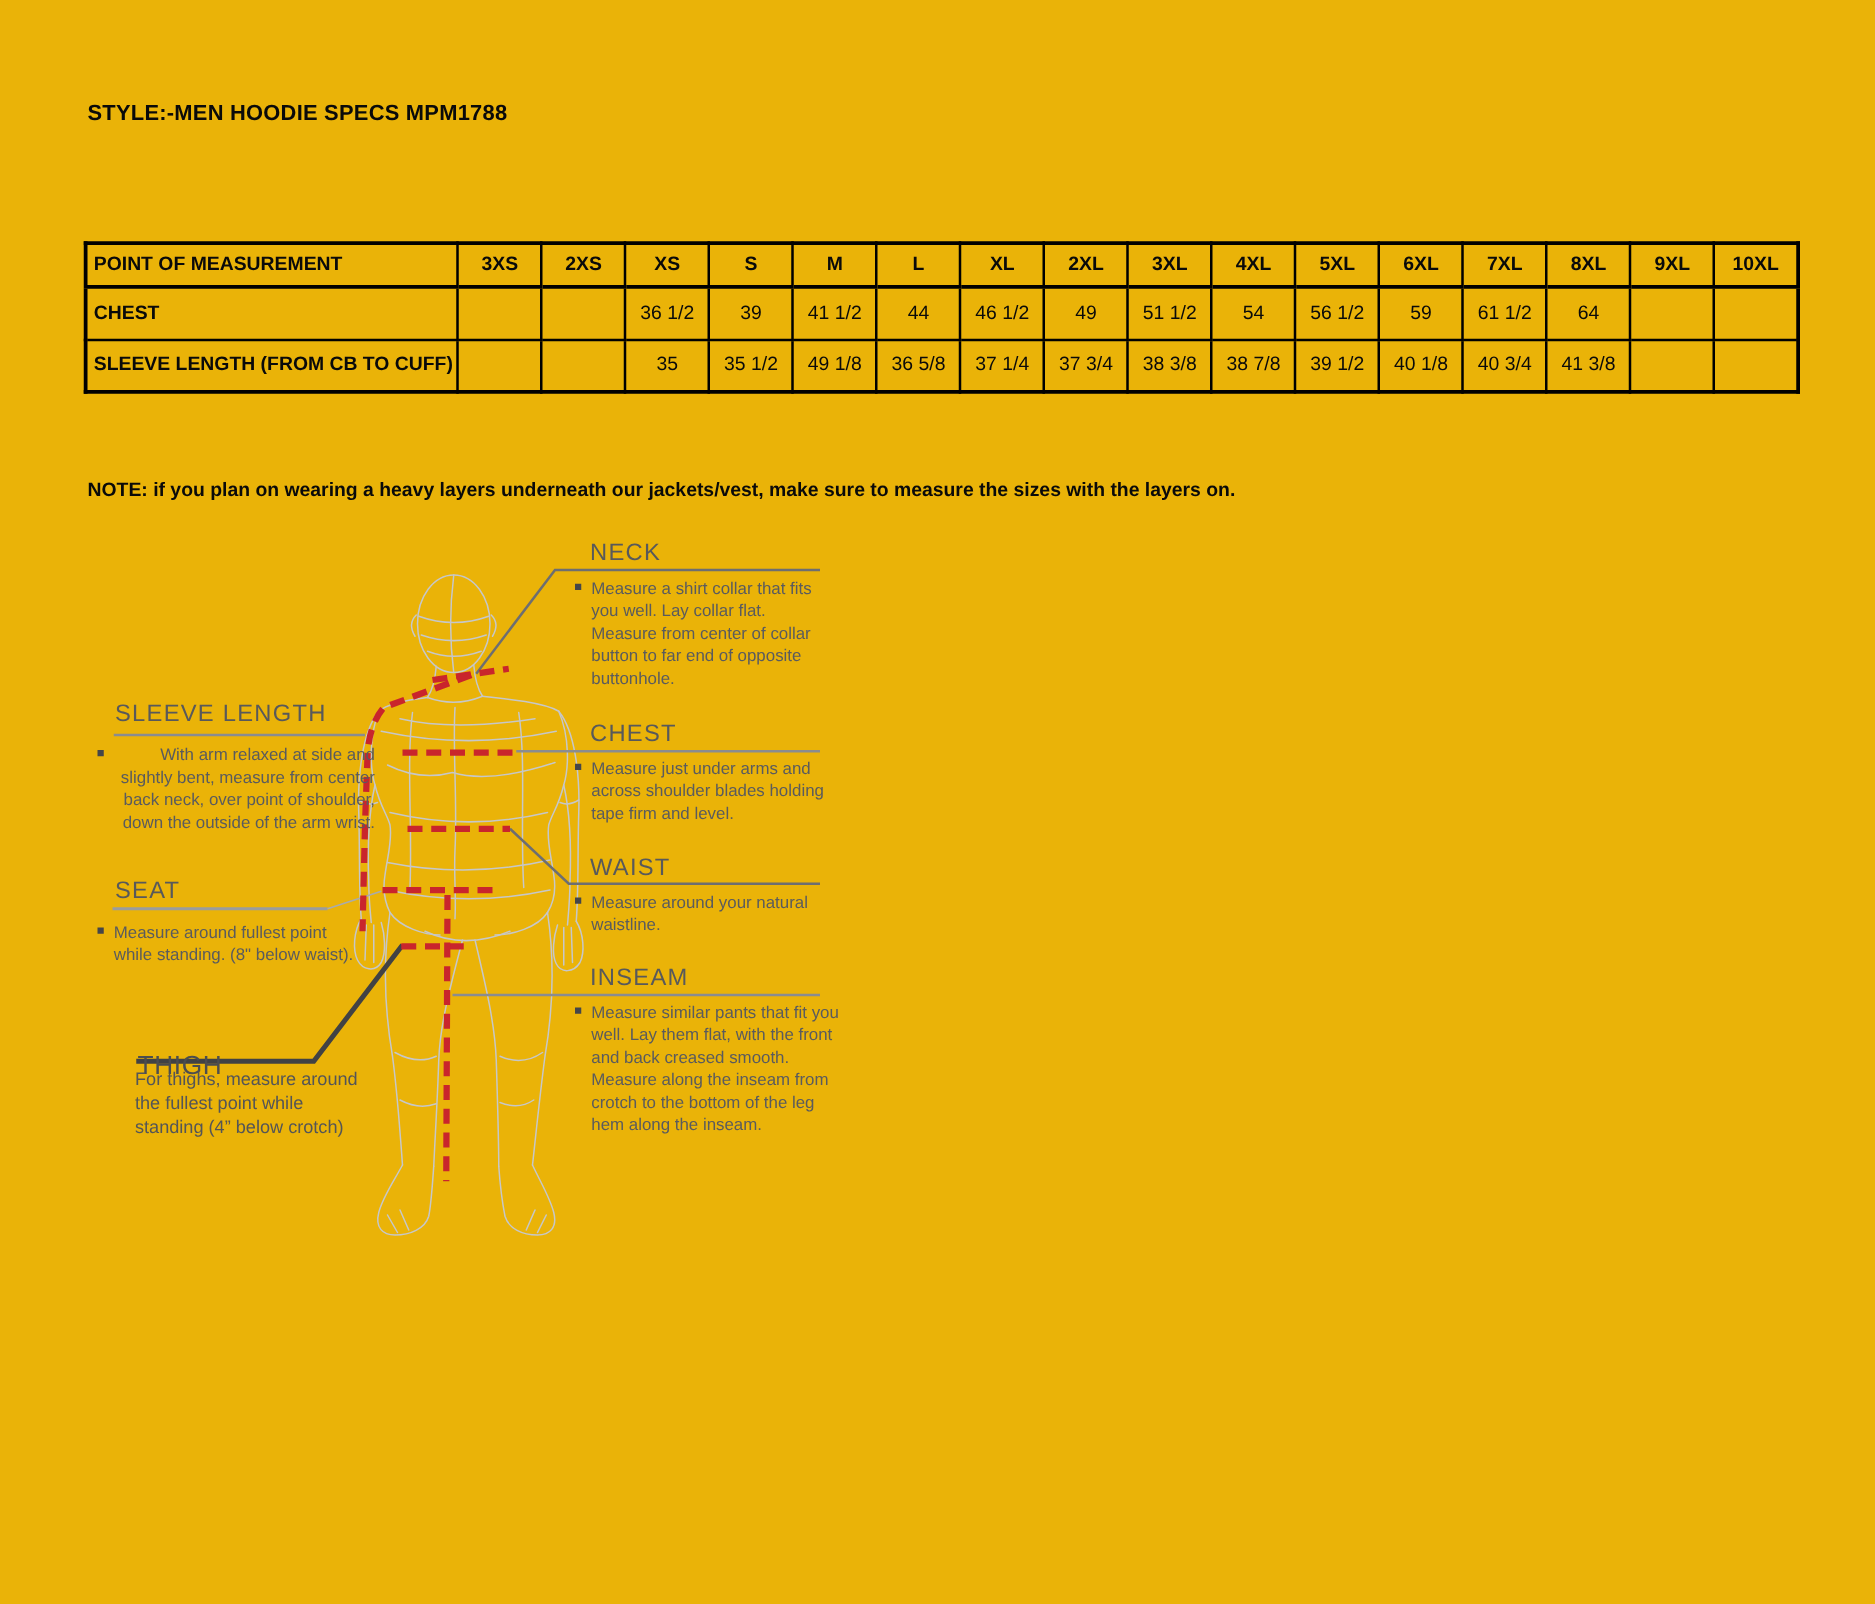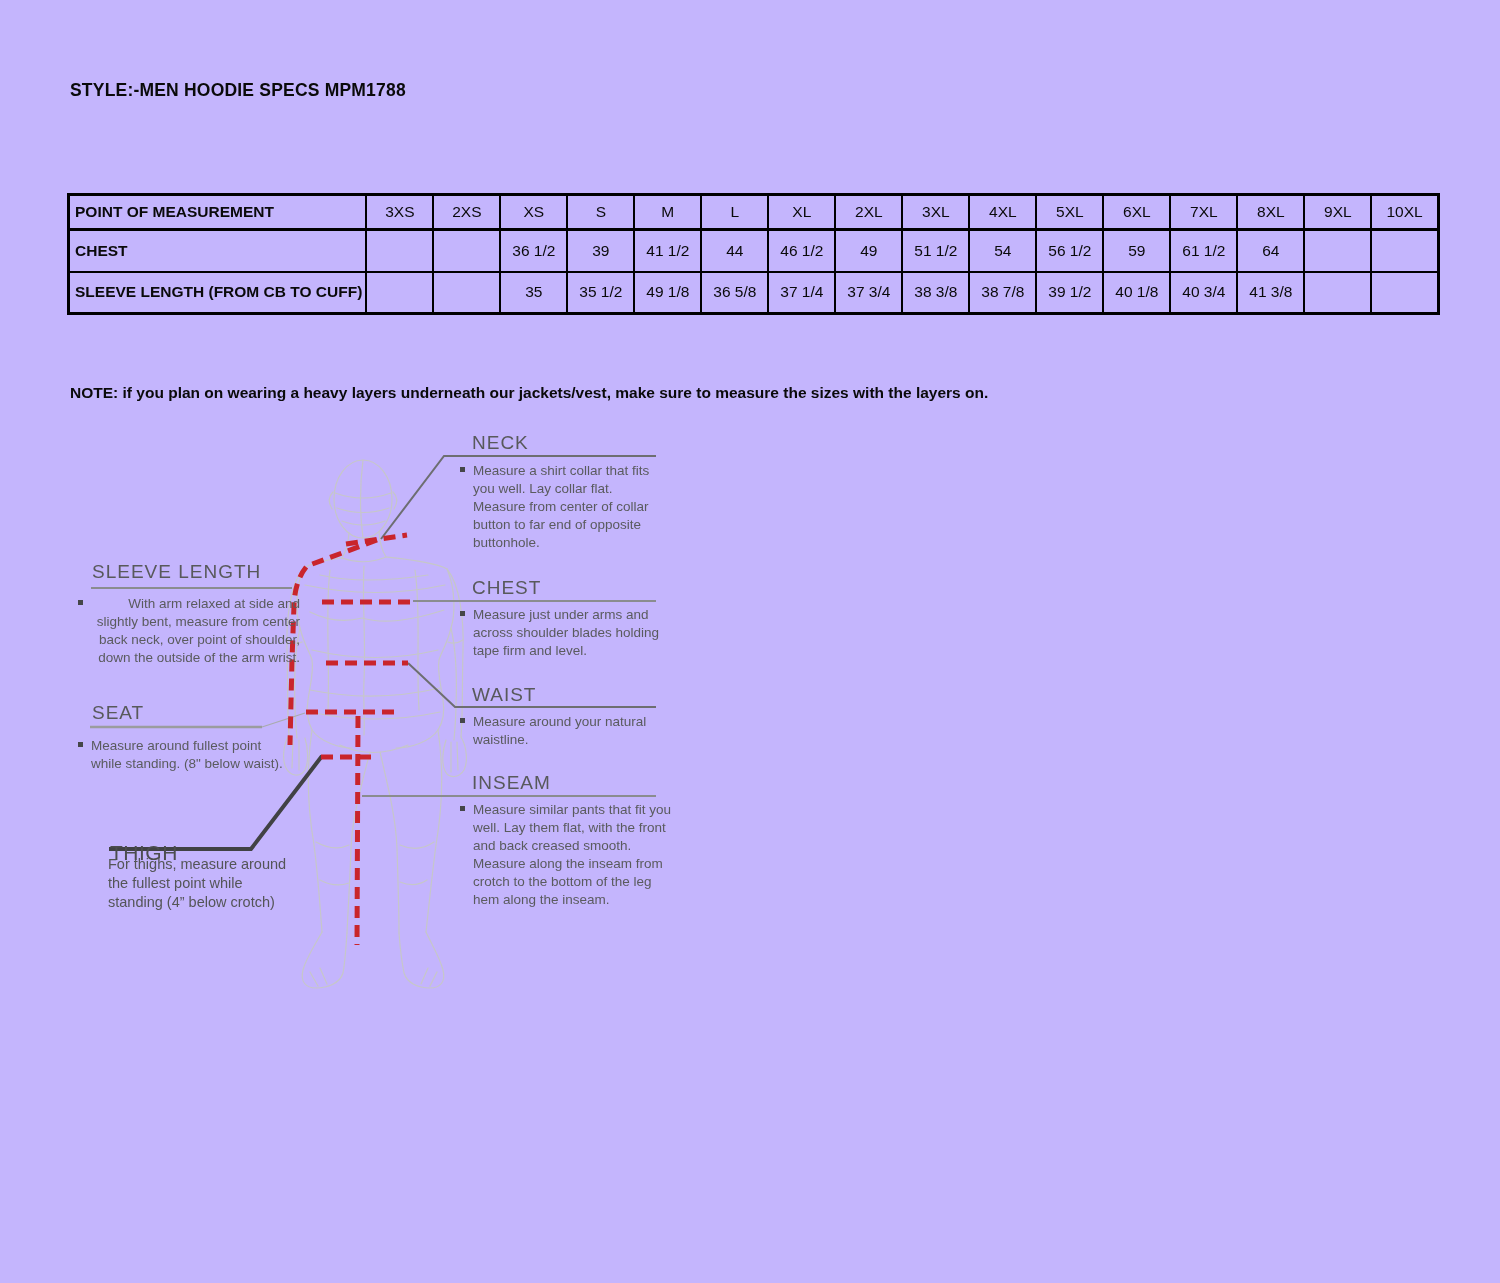--- a/index.html
+++ b/index.html
@@ -1,25 +1,25 @@
 <!DOCTYPE html>
 <html><head>
 <meta charset="utf-8">
 <style>
   * { margin:0; padding:0; box-sizing:border-box; }
   html,body { background:#ffffff; }
   body { width:1500px; height:1283px; font-family:"Liberation Sans", sans-serif; }
-  .page { position:relative; width:1500px; height:1283px; background:#c4b5fd; overflow:hidden; }
+  .page { position:relative; width:1500px; height:1283px; background:#eab308; overflow:hidden; }
 
   .doc-title { position:absolute; left:70px; top:80px; font-size:17.5px; font-weight:bold; color:#0a0a0a; letter-spacing:.2px; }
   .note-line { position:absolute; left:70px; top:384px; font-size:15.5px; font-weight:bold; color:#0a0a0a; }
 
   table.size-table { position:absolute; left:67px; top:193px; border-collapse:collapse; table-layout:fixed; border:3px solid #000; }
   .size-table th, .size-table td { border:2px solid #000; font-size:15.5px; color:#0a0a0a; height:42px; text-align:center; vertical-align:middle; padding:0 3px; overflow:hidden; white-space:nowrap; }
-  .size-table thead th { height:35px; font-weight:normal; border-bottom:3px solid #000; }
+  .size-table thead th { height:35px; font-weight:bold; border-bottom:3px solid #000; }
   .size-table .pom, .size-table .rowlabel { text-align:left; font-weight:bold; padding-left:5px; }
   col.c-label { width:295px; } col.c-size { width:67px; }
 
   .dg-svg { position:absolute; left:60px; top:425px; }
   .dg-head { position:absolute; font-size:19px; color:#58595b; letter-spacing:1px; white-space:nowrap; }
   .dg-text { position:absolute; display:flex; gap:8px; font-size:13.5px; line-height:1.33; color:#5a5b5e; }
   .sq { flex:0 0 auto; width:5px; height:5px; background:#454649; margin-top:5px; }
   .thigh-head { font-size:21px; color:#4c4d4f; letter-spacing:.5px; }
   .thigh-text { display:block; font-size:14.5px; line-height:1.3; color:#545557; }
 </style>

